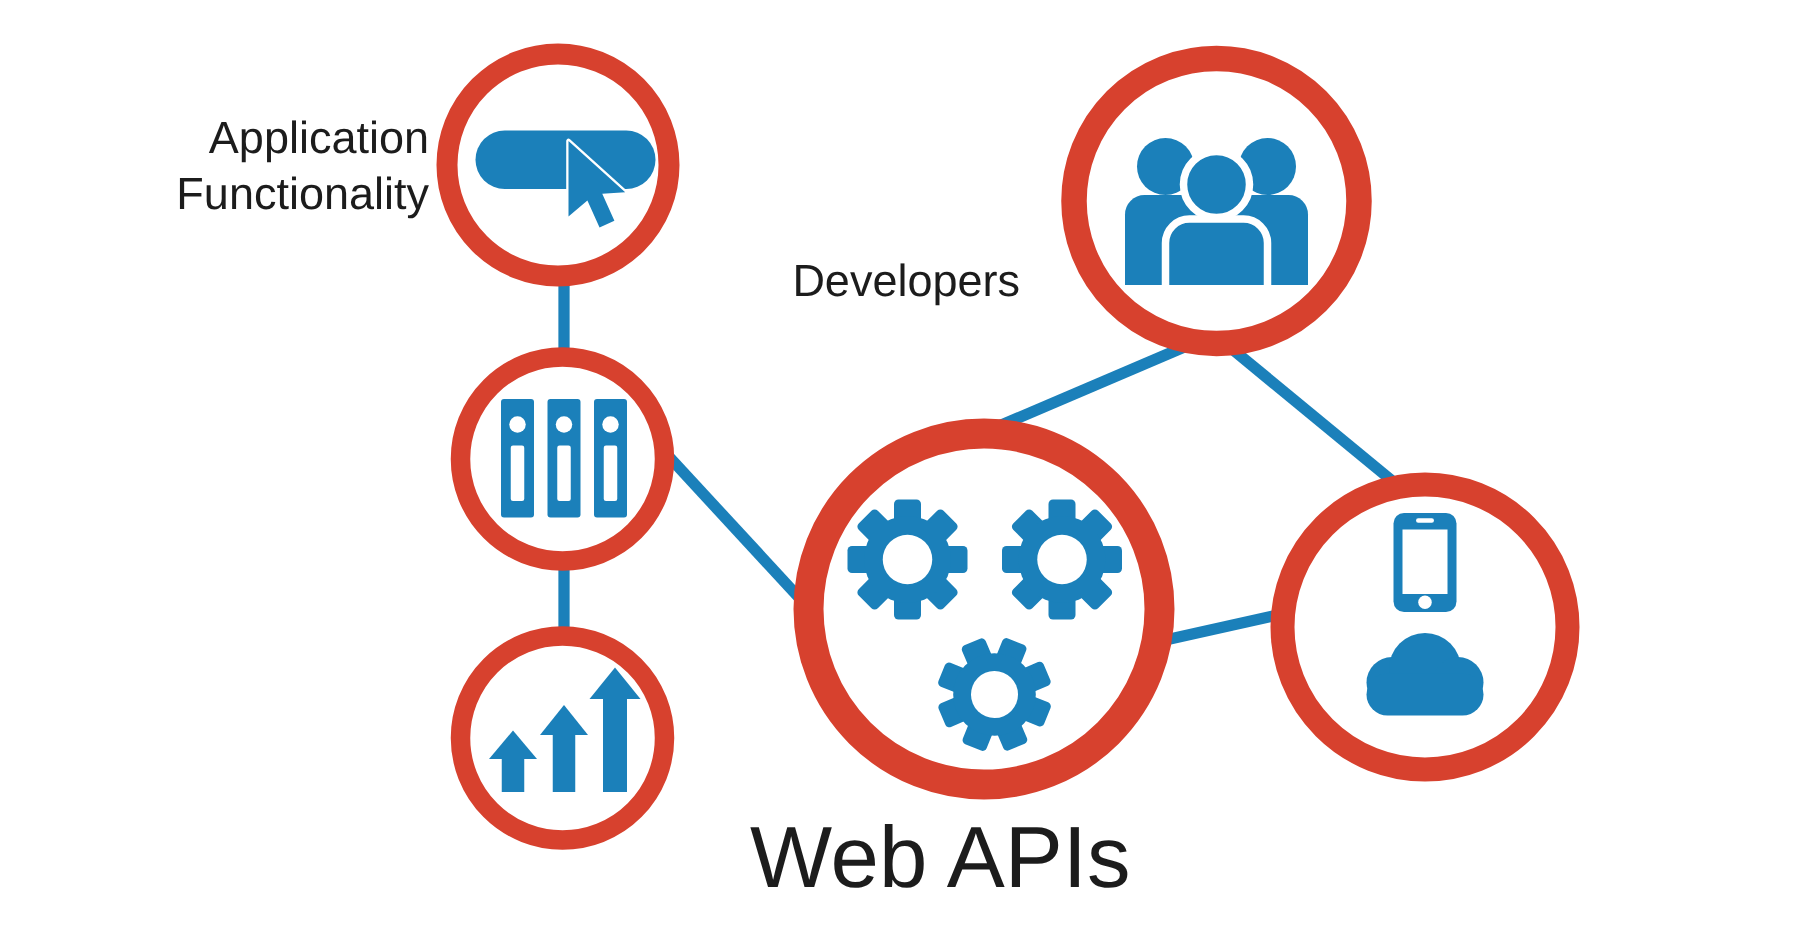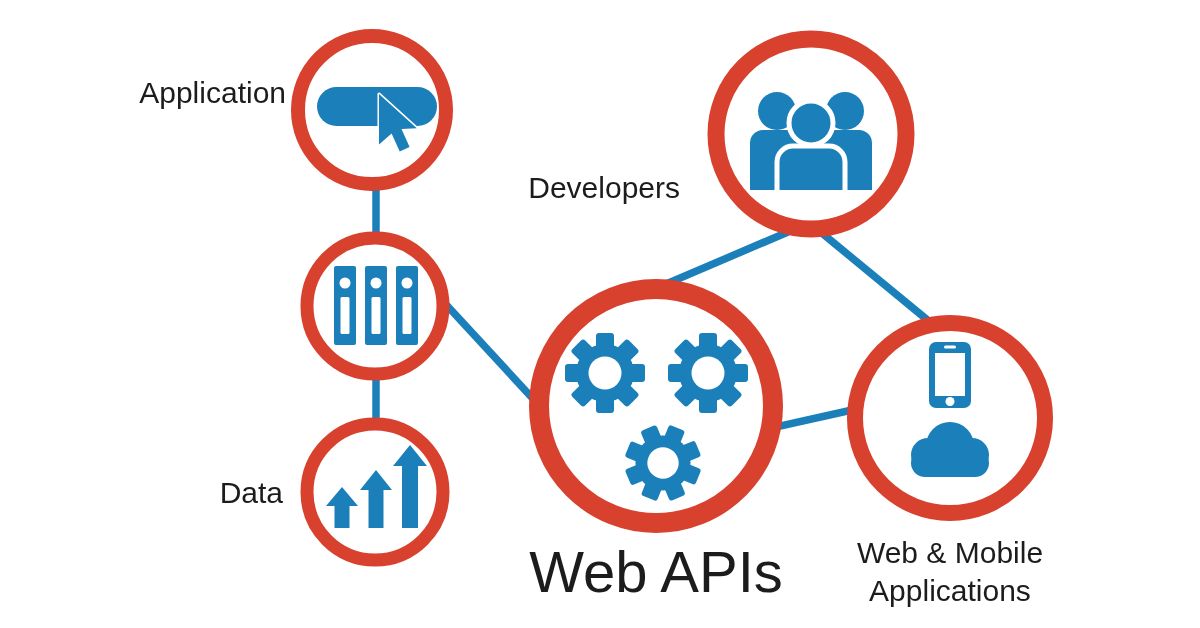--- a/index.html
+++ b/index.html
@@ -13,21 +13,21 @@
   }
   #diagram-svg{position:absolute;left:0;top:0;}
   .label{
     position:absolute;
     color:#1c1c1c;
     font-size:30px;
     line-height:37px;
   }
   .label span{display:block;}
   .label.right{text-align:right;}
-  .label.center{text-align:center;}
+  .label.center{text-align:left;}
   #lbl-appfunc{left:40px;top:74px;width:246px;}
   #lbl-backend{left:80px;top:266px;width:204px;}
   #lbl-data{left:80px;top:474px;width:203px;}
   #lbl-developers{left:480px;top:121px;width:200px;margin-top:48px;}
   #lbl-webapis{left:500px;top:540px;width:312px;font-size:58px;line-height:64px;}
   #lbl-webmobile{left:810px;top:534px;width:280px;line-height:38px;}
 </style>
 </head>
 <body>
 
@@ -120,33 +120,27 @@
         <circle cx="928" cy="455" r="17"></circle>
         <circle cx="950" cy="446" r="24"></circle>
         <circle cx="972" cy="455" r="17"></circle>
         <rect x="911" y="449" width="78" height="28" rx="14"></rect>
       </g>
     </g>
   </svg>
 
   <div id="lbl-appfunc" class="label right">
     <span>Application</span>
+    <span>Functionality</span>
   </div>
 
 
-  <div id="lbl-data" class="label right">
-    <span>Data</span>
-  </div>
 
   <div id="lbl-developers" class="label right">
     <span>Developers</span>
   </div>
 
   <div id="lbl-webapis" class="label center">
     <span>Web APIs</span>
   </div>
 
-  <div id="lbl-webmobile" class="label center">
-    <span>Web &amp; Mobile</span>
-    <span>Applications</span>
-  </div>
 
 </div>
 
 </body></html>

